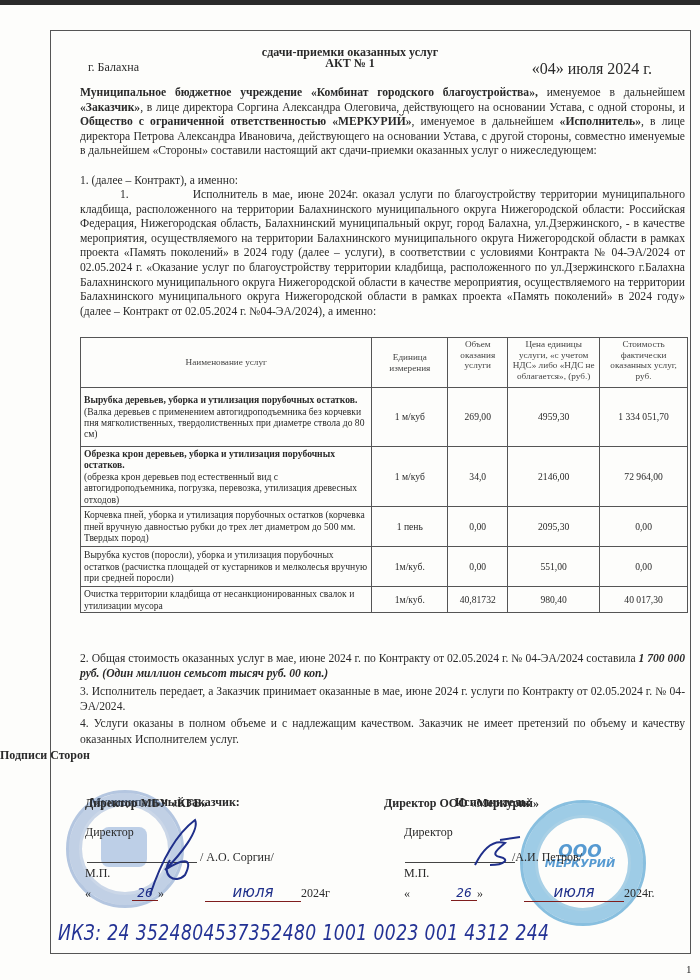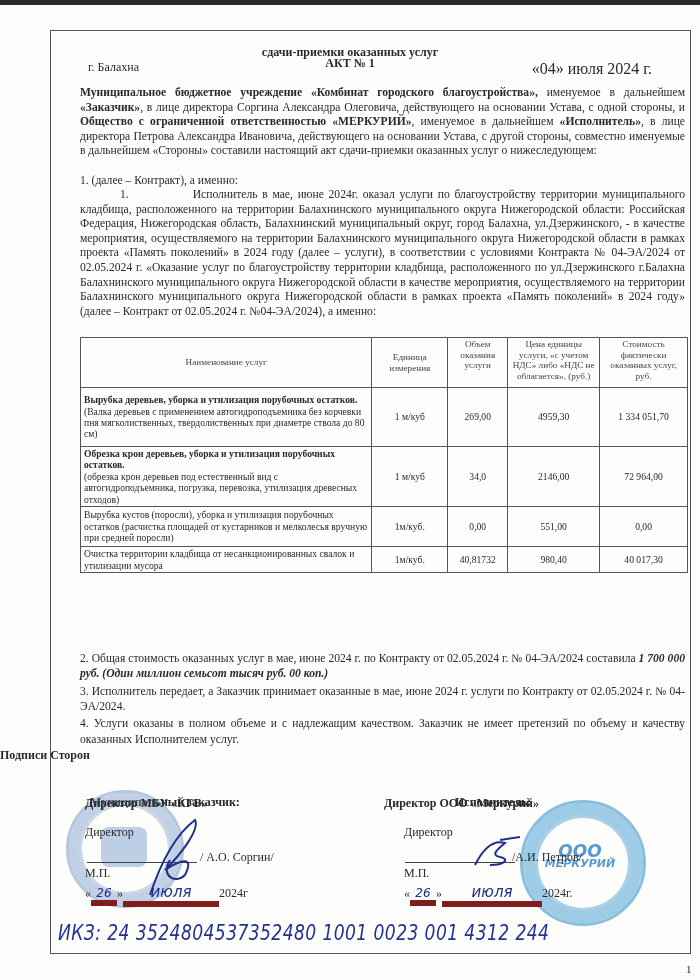--- a/index.html
+++ b/index.html
@@ -54,21 +54,21 @@
   .l-dir { left: 85px; top: 825px; }
   .r-dir { left: 404px; top: 825px; }
   .l-line { left: 87px; top: 862px; width: 110px; border-bottom: 1px solid #444; height: 0; }
   .l-name { left: 200px; top: 850px; }
   .r-line { left: 405px; top: 862px; width: 110px; border-bottom: 1px solid #444; height: 0; }
   .r-name { left: 512px; top: 850px; }
   .l-mp { left: 85px; top: 866px; }
   .r-mp { left: 404px; top: 866px; }
   .l-date { left: 85px; top: 883px; }
   .r-date { left: 404px; top: 883px; }
-  .ul { display: inline-block; border-bottom: 6px solid #7f1d1d; text-align: center; }
+  .ul { display: inline-block; border-bottom: 1px solid #7f1d1d; text-align: center; margin-left: 41px; }
   .hand { font-family: "DejaVu Sans", sans-serif; font-style: italic; color: #1f2f8a; }
   .ikz {
     position: absolute; left: 58px; top: 920px; font-size: 22px; letter-spacing: 0.5px;
     font-family: "DejaVu Sans", sans-serif; font-style: italic; color: #233294; white-space: nowrap;
     transform: scaleX(0.78); transform-origin: left top;
   }
   .pagenum { position: absolute; left: 686px; top: 963px; font-size: 11px; }
   .stamp { position: absolute; border-radius: 50%; }
   .stamp-left {
     left: 66px; top: 790px; width: 112px; height: 112px;
@@ -134,20 +134,27 @@
       <td class="num">1 334 051,70</td>
     </tr>
     <tr style="height:59px">
       <td class="name"><b>Обрезка крон деревьев, уборка и утилизация порубочных остатков.</b><br><span>(обрезка крон деревьев под естественный вид с автогидроподъемника, погрузка, перевозка, утилизация древесных отходов)</span></td>
       <td class="num">1 м/куб</td>
       <td class="num">34,0</td>
       <td class="num">2146,00</td>
       <td class="num">72 964,00</td>
     </tr>
     <tr style="height:40px">
+      <td class="name">Корчевка пней, уборка и утилизация порубочных остатков (корчевка пней вручную давностью рубки до трех лет диаметром до 500 мм. Твердых пород)</td>
+      <td class="num">1 пень</td>
+      <td class="num">0,00</td>
+      <td class="num">2095,30</td>
+      <td class="num">0,00</td>
+    </tr>
+    <tr style="height:40px">
       <td class="name">Вырубка кустов (поросли), уборка и утилизация порубочных остатков (расчистка площадей от кустарников и мелколесья вручную при средней поросли)</td>
       <td class="num">1м/куб.</td>
       <td class="num">0,00</td>
       <td class="num">551,00</td>
       <td class="num">0,00</td>
     </tr>
     <tr style="height:26px">
       <td class="name">Очистка территории кладбища от несанкционированных свалок и утилизации мусора</td>
       <td class="num">1м/куб.</td>
       <td class="num">40,81732</td>

